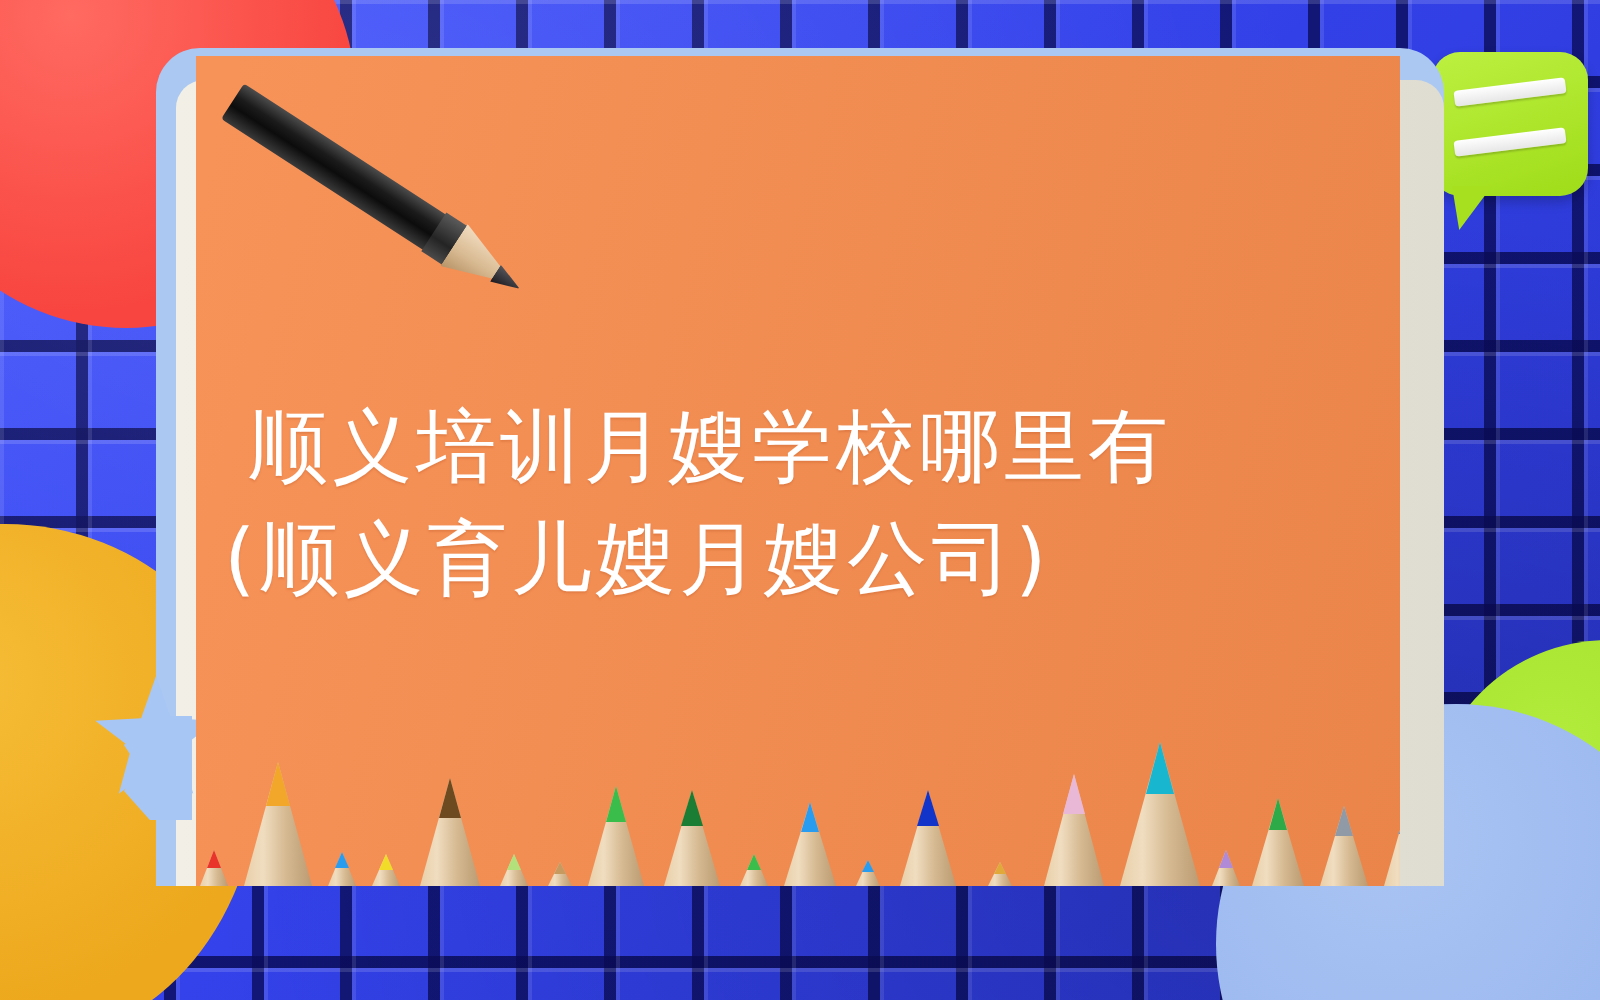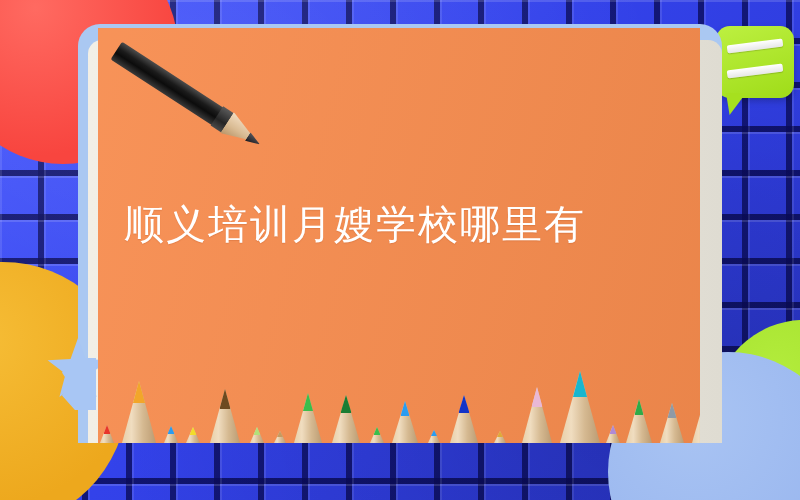--- a/index.html
+++ b/index.html
@@ -187,20 +187,21 @@
 
     <div class="pencil-black">
       <span class="body"></span>
       <span class="ferr"></span>
       <span class="wood"></span>
       <span class="lead"></span>
     </div>
 
     <div class="title-wrap">
       <div class="title-line l1">顺义培训月嫂学校哪里有</div>
+      <div class="title-line l2">(顺义育儿嫂月嫂公司)</div>
     </div>
 
     <div class="pencil-row">
         <div class="cp" style="left: 2px; width: 14px; height: 18px;">
           <span class="sh"></span>
           <span class="tp" style="width: 7px; height: 9px;">
             <i style="background: rgb(232, 52, 42);"></i>
           </span>
         </div>
         <div class="cp" style="left: 24px; width: 34px; height: 62px;">

